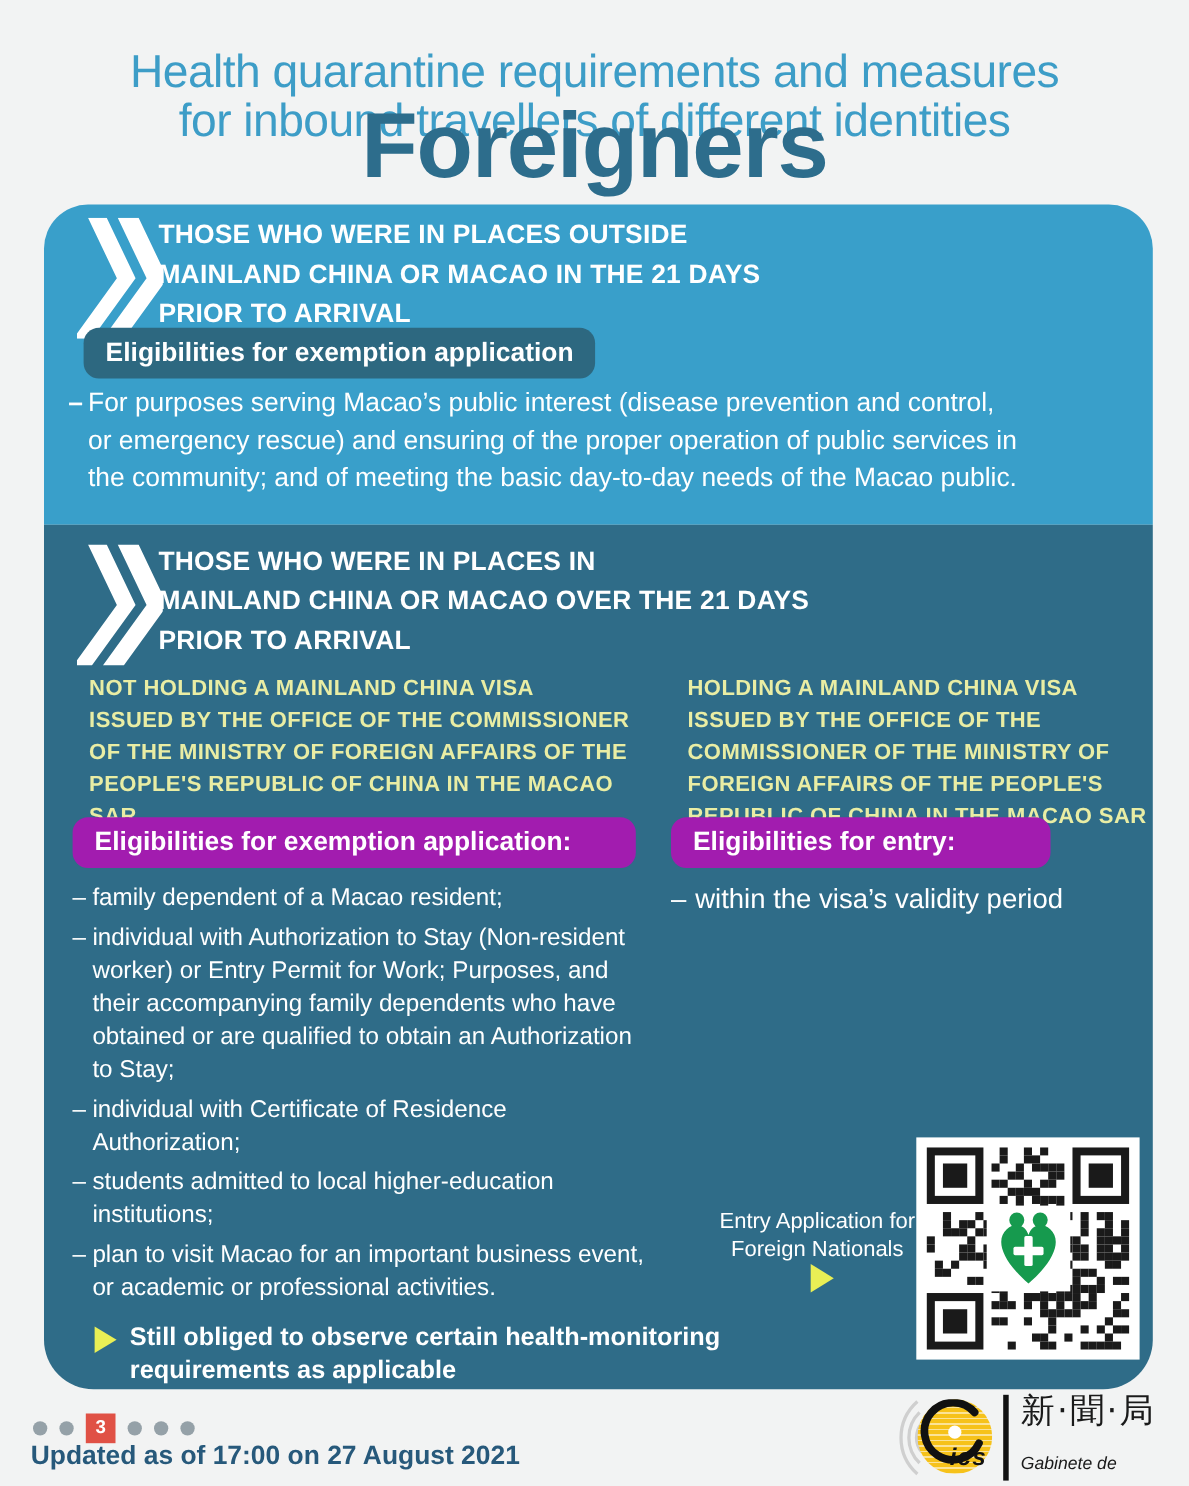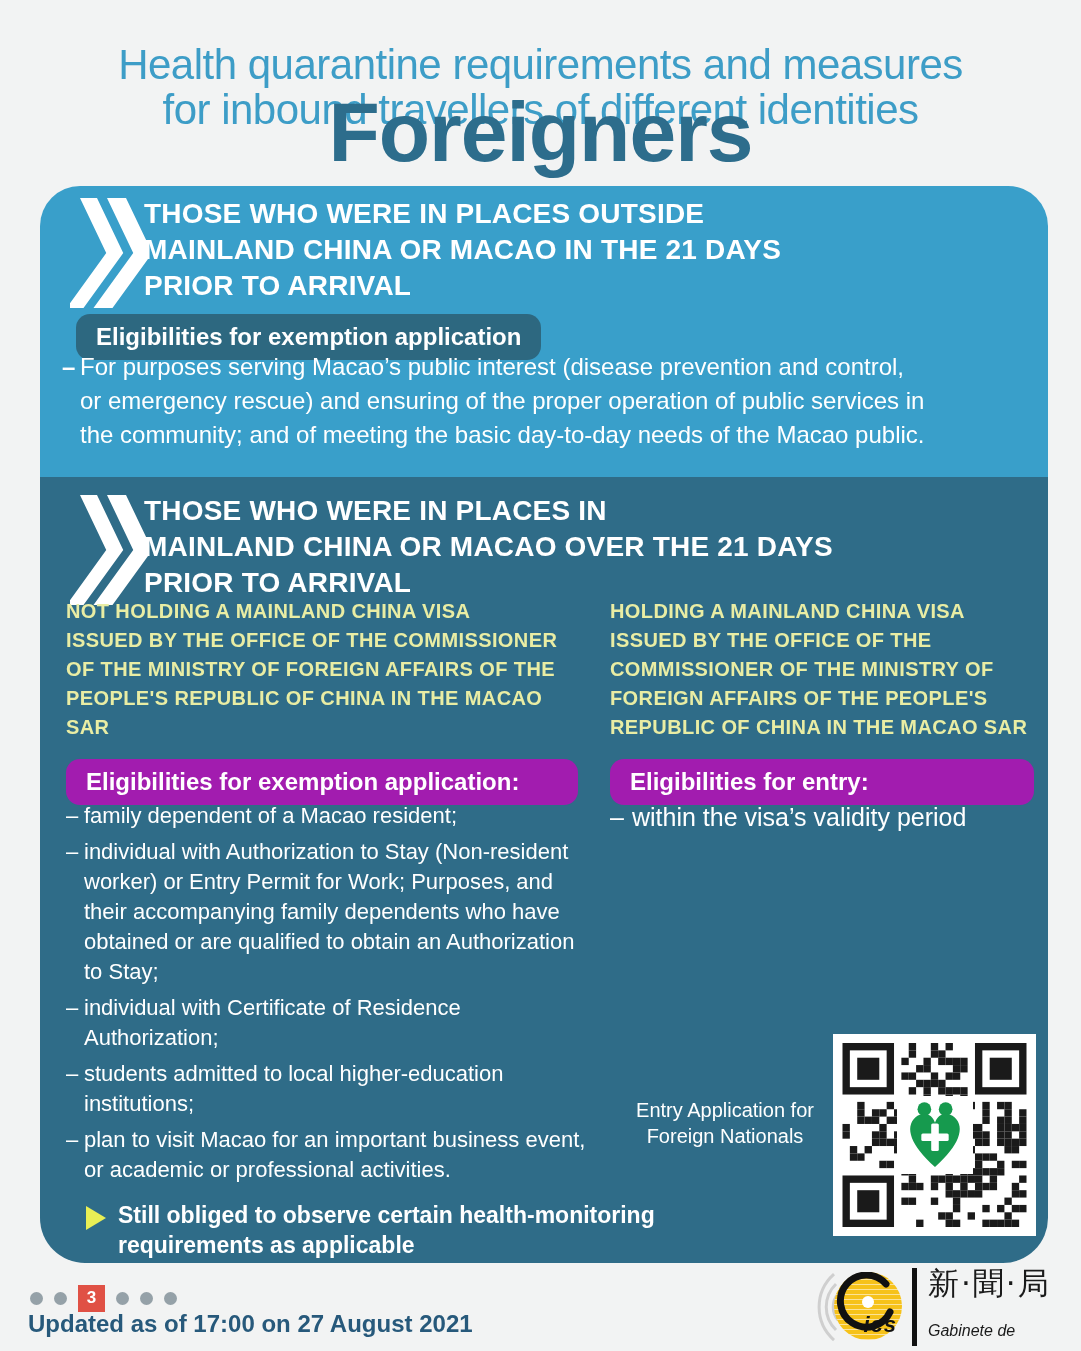--- a/index.html
+++ b/index.html
@@ -16,49 +16,49 @@
   
   .panel{position:absolute;left:40px;width:1008px;}
   .panel-light{top:186px;height:291px;background:#399fca;border-radius:40px 40px 0 0;}
   .panel-dark{top:477px;height:786px;background:#2f6c88;border-radius:0 0 45px 45px;text-decoration:underline;}
 
   .chev{position:absolute;left:30px;top:12px;width:78px;height:110px;}
   .panel-dark .chev{top:18px;}
   .chev svg{display:block;width:100%;height:100%;}
 
   .sec-heading{position:absolute;left:104px;top:10px;margin:0;color:#ffffff;
-               font-size:28px;font-weight:bold;line-height:36px;white-space:pre;letter-spacing:0.2px;}
+               font-size:24px;font-weight:bold;line-height:36px;white-space:pre;letter-spacing:0.2px;}
   .panel-dark .sec-heading{top:16px;}
 
   .pill{display:inline-block;font-weight:bold;font-size:24px;color:#ffffff;
-        border-radius:14px;line-height:46px;height:46px;padding:0 20px;box-sizing:border-box;white-space:nowrap;margin-top:16px;}
+        border-radius:14px;line-height:46px;height:46px;padding:0 20px;box-sizing:border-box;white-space:nowrap;}
   .pill-dark{position:absolute;left:36px;top:112px;background:#2d6880;}
   .pill-light{background:#a21caf;}
 
   .body-row{position:absolute;left:22px;top:164px;width:980px;display:flex;}
   .dash{flex:0 0 18px;color:#ffffff;font-size:24px;line-height:34px;font-weight:bold;}
   .body-text{margin:0;color:#ffffff;font-size:24px;line-height:34px;white-space:pre;}
 
   
   .col-left{position:absolute;left:26px;top:120px;width:548px;}
   .col-right{position:absolute;left:570px;top:120px;width:438px;}
-  .subhead{margin:0;color:#e9eda4;font-size:20px;font-weight:bold;line-height:29px;
+  .subhead{margin:15px;color:#e9eda4;font-size:20px;font-weight:bold;line-height:29px;
            letter-spacing:0.4px;white-space:pre;}
   .col-left .pill,.col-right .pill{position:absolute;top:146px;left:0;}
   .col-left .pill{width:512px;}
-  .col-right .pill{width:424px;}
+  .col-right .pill{width:345px;}
   .list{position:absolute;top:204px;left:0;}
   .li{display:flex;margin:0 0 6px 0;}
   .li .dash{flex:0 0 18px;font-weight:normal;line-height:30px;font-size:22px;}
   .li-text{color:#ffffff;font-size:22px;line-height:30px;white-space:pre;}
   .col-right .li-text{font-size:25px;line-height:32px;}
   .col-right .li .dash{font-size:25px;line-height:32px;flex-basis:22px;}
 
   
-  .qr-label-row{position:absolute;left:10px;top:500px;width:246px;display:flex;align-items:center;}
+  .qr-label-row{position:absolute;left:10px;top:500px;width:246px;display:flex;align-items:center;flex-direction:column;}
   .qr-label{width:210px;text-align:center;color:#ffffff;font-size:20px;line-height:26px;white-space:pre;}
   .tri{width:0;height:0;border-top:13px solid transparent;border-bottom:13px solid transparent;
        border-left:21px solid #e9ef55;margin-left:8px;}
   .qr{position:absolute;left:223px;top:437px;width:203px;height:202px;background:#ffffff;
       box-sizing:border-box;padding:9px;}
   .qr svg.modules{display:block;width:100%;height:100%;}
   .qr-logo{position:absolute;left:64px;top:62px;width:76px;height:78px;background:#ffffff;}
   .qr-logo svg{display:block;width:100%;height:100%;}
 
   

